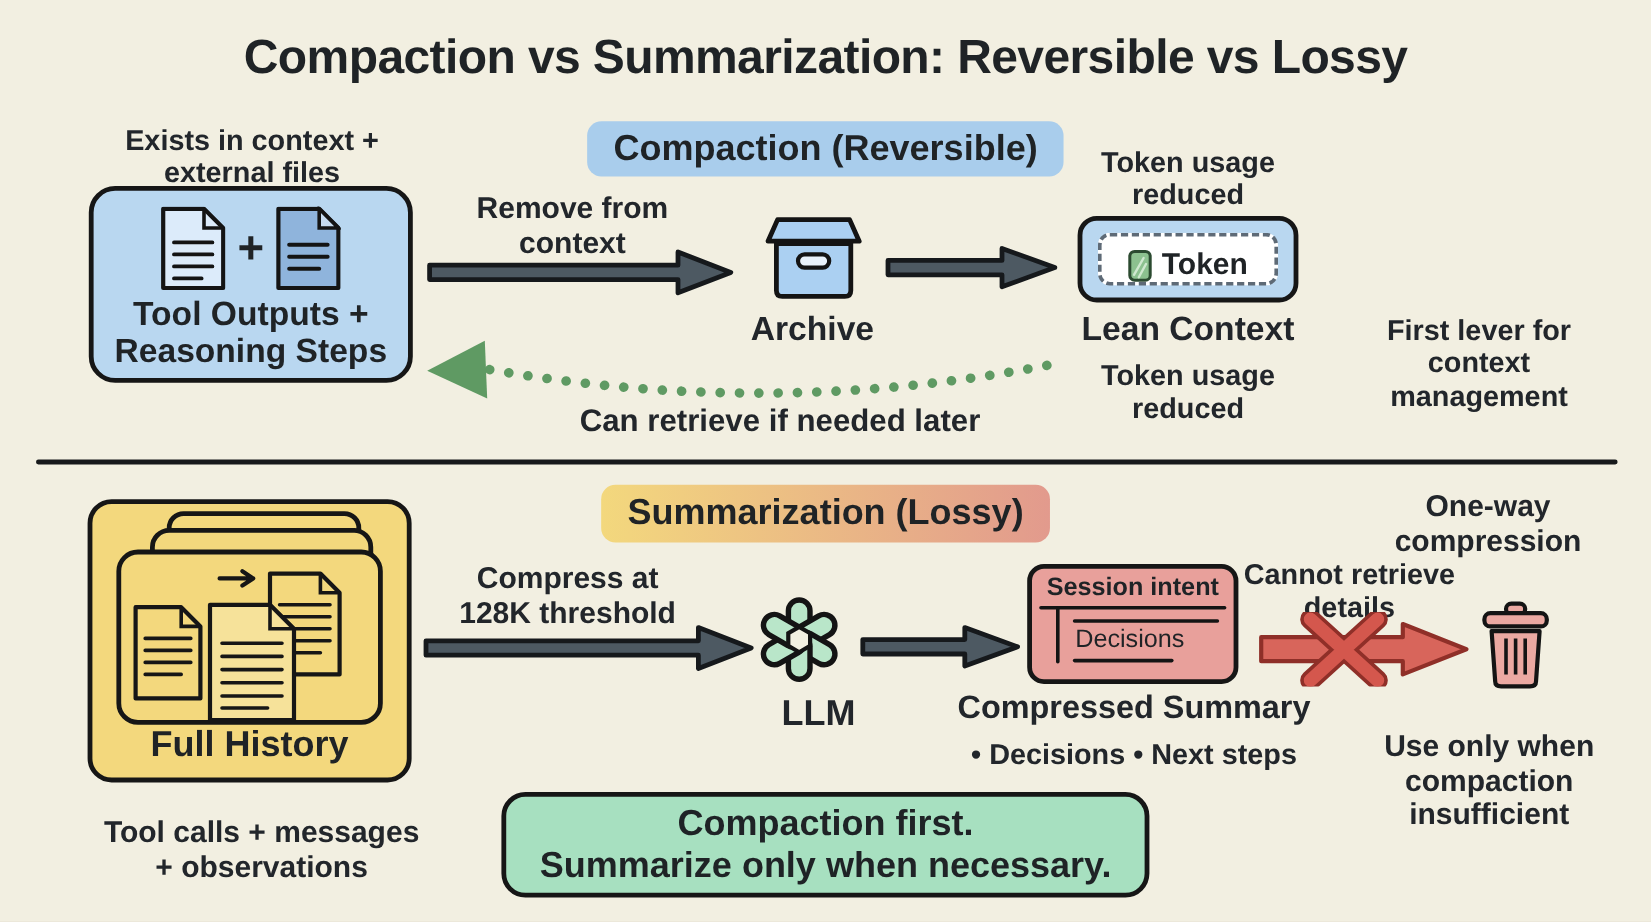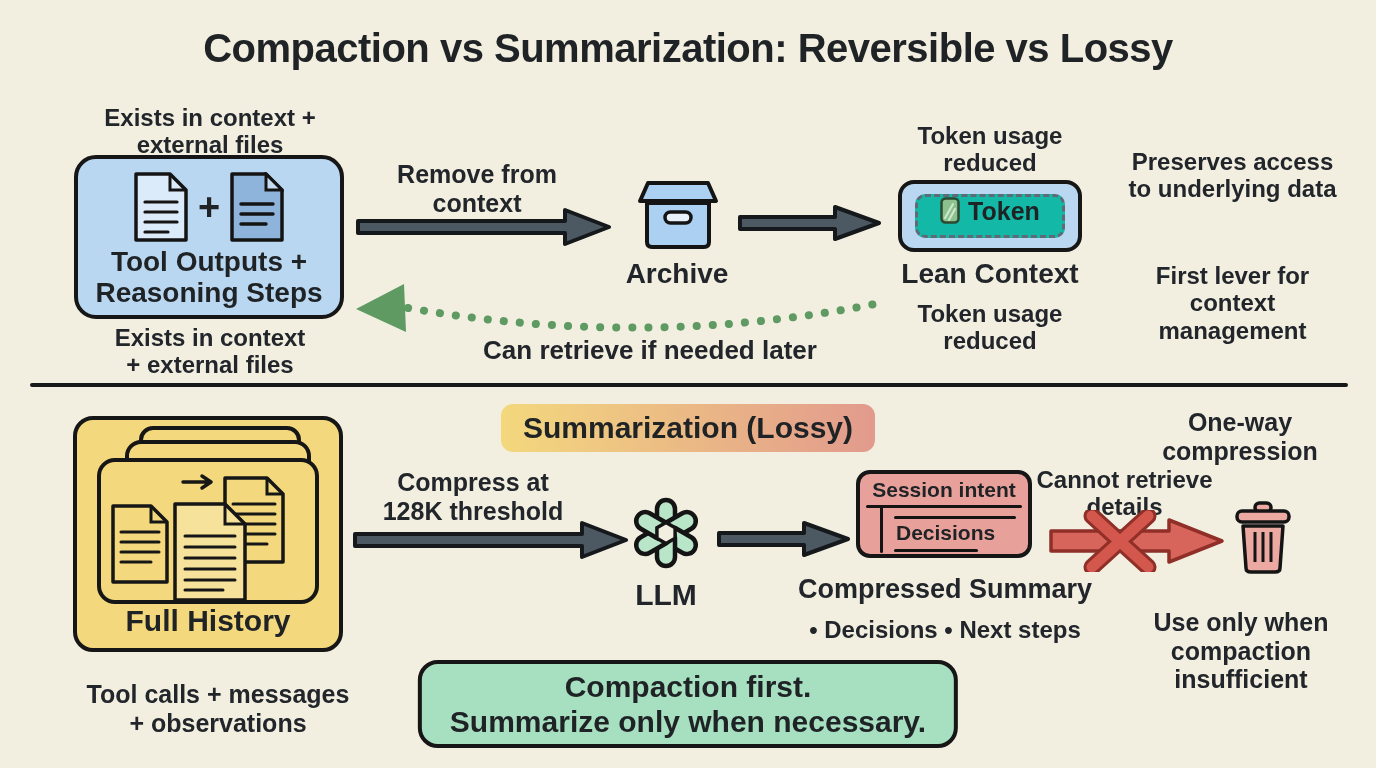--- a/index.html
+++ b/index.html
@@ -12,37 +12,38 @@
   .hbox{border:4px solid #161616}
   .center-x{left:50%;transform:translateX(-50%)}
   #title{top:26px;width:100%;text-align:center;font-size:40px;font-weight:700;letter-spacing:-0.5px}
   #compaction-pill{top:101px;height:46px;padding:0 22px;font-size:30px;background:var(--compaction-blue,#a9cdec)}
   #summarization-pill{top:404px;height:48px;padding:0 22px;font-size:30px;background:linear-gradient(90deg,var(--yellow,#f3d87d),#e29a8d)}
   #source-box{left:74px;top:155px;width:270px;height:164px;border-radius:22px;background:var(--box-blue,#b9d7f0);display:flex;flex-direction:column;align-items:center;padding-top:13px}
   #source-box .docs{display:flex;align-items:center;gap:10px}
   #source-box .plus{font-size:38px;font-weight:700;line-height:1}
   #source-box .lbl{font-size:28px;font-weight:700;text-align:center;white-space:pre-line;line-height:1.1;margin-top:5px}
   #lean-box{left:898px;top:180px;width:184px;height:72px;border-radius:16px;background:var(--box-blue,#aacef0);display:flex;align-items:center;justify-content:center}
-  #token-pill{display:flex;align-items:flex-start;justify-content:center;gap:8px;width:150px;height:44px;background:#14b8a6;border:3px dashed #5e6a76;border-radius:10px;font-size:25px;font-weight:700}
-  #summary-box{left:856px;top:470px;width:176px;height:88px;border-radius:14px;background:var(--salmon,#e8a09b)}
+  #token-pill{display:flex;align-items:flex-end;justify-content:center;gap:8px;width:150px;height:44px;background:#ffffff;border:3px dashed #5e6a76;border-radius:10px;font-size:25px;font-weight:700}
+  #summary-box{left:856px;top:470px;width:176px;height:100px;border-radius:14px;background:var(--salmon,#e8a09b)}
   #summary-box .f1{position:absolute;top:4px;width:100%;text-align:center;font-size:21px;font-weight:700}
   #summary-box .ln{position:absolute;background:#141414;border-radius:2px}
-  #summary-box .f2{position:absolute;left:36px;top:47px;font-size:21px;font-weight:700}
+  #summary-box .f2{position:absolute;left:36px;top:47px;font-size:21px;font-weight:400}
   #yellow-box{left:73px;top:416px;width:270px;height:236px;border-radius:20px;background:var(--yellow,#f3d87d)}
   #yellow-box .lbl{position:absolute;bottom:10px;width:100%;text-align:center;font-size:30px;font-weight:700}
   #footer-box{top:660px;height:88px;padding:0 28px;border-radius:20px;background:var(--footer-green,#a7e0c0);display:flex;align-items:center;justify-content:center;text-align:center;font-size:30px;font-weight:700;white-space:pre-line;line-height:1.18}
   #divider{left:30px;top:383px;width:1318px;height:4px;background:#17191b;border-radius:3px}
 </style>
 </head>
 <body>
 
 <div id="canvas">
 
   <div id="title" class="abs">Compaction vs Summarization: Reversible vs Lossy</div>
 
+  <div id="compaction-pill" class="abs pill center-x">Compaction (Reversible)</div>
 
   <div class="abs note" style="left:60px;top:104px;width:300px;font-size:24px">Exists in context +
 external files</div>
 
   <div id="source-box" class="abs hbox">
     <div class="docs">
       <svg width="54" height="70" viewBox="0 0 54 70">
         <path d="M2 2 H36 L52 18 V68 H2 Z" fill="#dcebfa" stroke="#141414" stroke-width="3.5" stroke-linejoin="round"></path>
         <path d="M36 2 V18 H52" fill="none" stroke="#141414" stroke-width="3"></path>
         <path d="M11 30 H43 M11 40 H43 M11 50 H43 M11 60 H34" stroke="#141414" stroke-width="3.2" stroke-linecap="round"></path>
@@ -51,22 +52,20 @@
       <svg width="54" height="70" viewBox="0 0 54 70">
         <path d="M2 2 H36 L52 18 V68 H2 Z" fill="#8fb4dc" stroke="#141414" stroke-width="3.5" stroke-linejoin="round"></path>
         <path d="M36 2 V18 H52 Z" fill="#c7dcf1" stroke="#141414" stroke-width="3"></path>
         <path d="M11 32 H43 M11 42 H43 M11 52 H36" stroke="#141414" stroke-width="3.4" stroke-linecap="round"></path>
       </svg>
     </div>
     <div class="lbl">Tool Outputs +
 Reasoning Steps</div>
   </div>
 
-  <div class="abs note" style="left:60px;top:324px;width:300px;font-size:24px">Exists in context
-+ external files</div>
 
   <div class="abs note" style="left:382px;top:160px;width:190px;font-size:25px">Remove from
 context</div>
 
   <svg class="abs" style="left:355px;top:205px" width="260" height="44" viewBox="0 0 260 44">
     <path d="M3 16 H210 V5 L254 22 L210 39 V28 H3 Z" fill="#4d5962" stroke="#16191c" stroke-width="4" stroke-linejoin="round"></path>
   </svg>
 
   <svg class="abs" style="left:632px;top:173px" width="92" height="84" viewBox="0 0 92 84">
     <path d="M16 10 H76 L84 28 H8 Z" fill="#abd0f2" stroke="#141414" stroke-width="4" stroke-linejoin="round"></path>
@@ -95,22 +94,20 @@
   <div class="abs note" style="left:880px;top:258px;width:220px;font-size:28px">Lean Context</div>
   <div class="abs note" style="left:905px;top:300px;width:170px;font-size:24px">Token usage
 reduced</div>
 
   <svg class="abs" style="left:350px;top:278px" width="560" height="72" viewBox="0 0 560 72">
     <path d="M58 30 Q 300 72 535 24" fill="none" stroke="#5f9a63" stroke-width="8" stroke-linecap="round" stroke-dasharray="0.1 16"></path>
     <polygon points="54,6 6,31 56,54" fill="#5f9a63"></polygon>
   </svg>
   <div class="abs note" style="left:440px;top:336px;width:420px;font-size:26px">Can retrieve if needed later</div>
 
-  <div class="abs note" style="left:1115px;top:148px;width:235px;font-size:24px">Preserves access
-to underlying data</div>
   <div class="abs note" style="left:1140px;top:262px;width:185px;font-size:24px">First lever for
 context
 management</div>
 
   <div id="divider" class="abs"></div>
 
   <div id="summarization-pill" class="abs pill center-x">Summarization (Lossy)</div>
 
   <div id="yellow-box" class="abs hbox">
     <svg width="262" height="200" viewBox="0 0 262 200">
@@ -151,21 +148,21 @@
     <g stroke="#141414" stroke-width="4.5" fill="#b9e6c9" stroke-linejoin="round">
       <rect x="27" y="3" width="18" height="36" rx="9" transform="rotate(0 36 36)"></rect>
       <rect x="27" y="3" width="18" height="36" rx="9" transform="rotate(60 36 36)"></rect>
       <rect x="27" y="3" width="18" height="36" rx="9" transform="rotate(120 36 36)"></rect>
       <rect x="27" y="3" width="18" height="36" rx="9" transform="rotate(180 36 36)"></rect>
       <rect x="27" y="3" width="18" height="36" rx="9" transform="rotate(240 36 36)"></rect>
       <rect x="27" y="3" width="18" height="36" rx="9" transform="rotate(300 36 36)"></rect>
     </g>
     <polygon points="36,25.5 45.1,30.75 45.1,41.25 36,46.5 26.9,41.25 26.9,30.75" fill="#f2efe1" stroke="#141414" stroke-width="3.5"></polygon>
   </svg>
-  <div class="abs note" style="left:626px;top:578px;width:80px;font-size:30px">LLM</div>
+  <div class="abs note" style="left:642px;top:578px;width:80px;font-size:30px">LLM</div>
 
   <svg class="abs" style="left:716px;top:518px" width="136" height="42" viewBox="0 0 136 42">
     <path d="M3 15 H88 V5 L132 21 L88 37 V27 H3 Z" fill="#4d5962" stroke="#16191c" stroke-width="4" stroke-linejoin="round"></path>
   </svg>
 
   <div id="summary-box" class="abs hbox">
     <div class="f1">Session intent</div>
     <div class="ln" style="left:6px;right:6px;top:31px;height:3px"></div>
     <div class="ln" style="left:20px;top:31px;width:3px;height:48px"></div>
     <div class="ln" style="left:34px;right:12px;top:42px;height:3px"></div>

